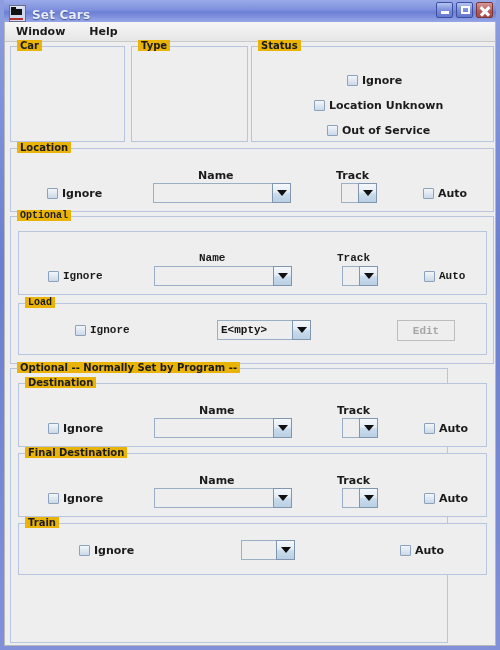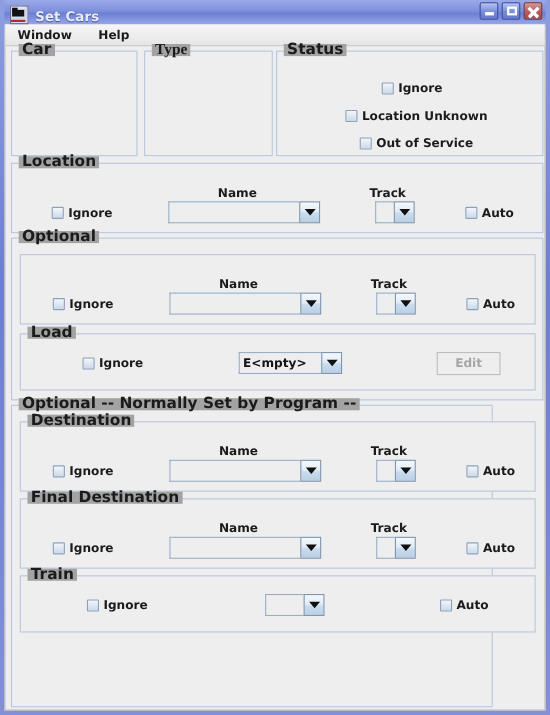--- a/index.html
+++ b/index.html
@@ -61,22 +61,22 @@
   .menuitem{font-size:11px;font-weight:bold;color:#1b1b1b;padding:1px 3px;cursor:default;}
 
   .content{padding:4px 5px 0 5px;position:relative;}
 
   
   .tp{
     border:1px solid #b7c6de;position:relative;box-sizing:border-box;
     margin-bottom:4px;background:#eeeeee;
   }
   .tp > .lg{
-    position:absolute;top:-7px;left:6px;background:#a3a3a3;padding:0 3px;
-    font-size:14px;font-weight:bold;color:#1b1b1b;white-space:nowrap;line-height:11px;
+    position:absolute;top:-7px;left:6px;background:#eab308;padding:0 3px;
+    font-size:10px;font-weight:bold;color:#1b1b1b;white-space:nowrap;line-height:11px;
   }
 
   
   .cb{display:inline-flex;align-items:center;cursor:default;}
   .cb .box{
     width:11px;height:11px;box-sizing:border-box;flex:none;
     border:1px solid #8ba2bd;border-radius:1px;
     background:linear-gradient(to bottom,#f2f6fb,#ccd9e8);
   }
   .cb .lbl{font-size:11px;font-weight:bold;color:#1b1b1b;margin-left:4px;white-space:nowrap;}
@@ -142,21 +142,21 @@
     </div>
 
     <div class="content">
 
       <div class="abs" style="left:5px;top:4px;width:115px;height:96px;">
         <div class="tp" style="width:115px;height:96px;">
           <div class="lg">Car</div>
         </div>
       </div>
 
-      <div class="abs" style="left:126px;top:4px;width:117px;height:96px;font-family:Liberation Serif, serif;">
+      <div class="abs" style="left:126px;top:4px;width:117px;height:96px;">
         <div class="tp" style="width:117px;height:96px;">
           <div class="lg">Type</div>
         </div>
       </div>
 
       <div class="abs" style="left:246px;top:4px;width:243px;height:96px;">
         <div class="tp" style="width:243px;height:96px;">
           <div class="lg">Status</div>
           <div class="cb abs" style="left:95px;top:27px;">
             <span class="box"></span>
@@ -197,21 +197,21 @@
               </span>
           </div>
           <div class="cb abs" style="left:412px;top:38px;">
             <span class="box"></span>
             <span class="lbl">Auto</span>
           </div>
         </div>
       </div>
 
       <div class="abs" style="left:5px;top:174px;width:484px;height:148px;">
-        <div class="tp" style="width:484px;height:148px;">
+        <div class="tp" style="width:484px;height:148px;font-family:Liberation Mono, monospace;">
           <div class="lg">Optional</div>
 
           <div class="tp abs" style="left:7px;top:14px;width:469px;height:64px;">
             <div class="hdr" style="left:180px;top:20px;">Name</div>
             <div class="hdr" style="left:318px;top:20px;">Track</div>
             <div class="cb abs" style="left:29px;top:38px;">
               <span class="box"></span>
               <span class="lbl">Ignore</span>
             </div>
             <div class="combo abs" style="left:135px;top:34px;width:138px;">

